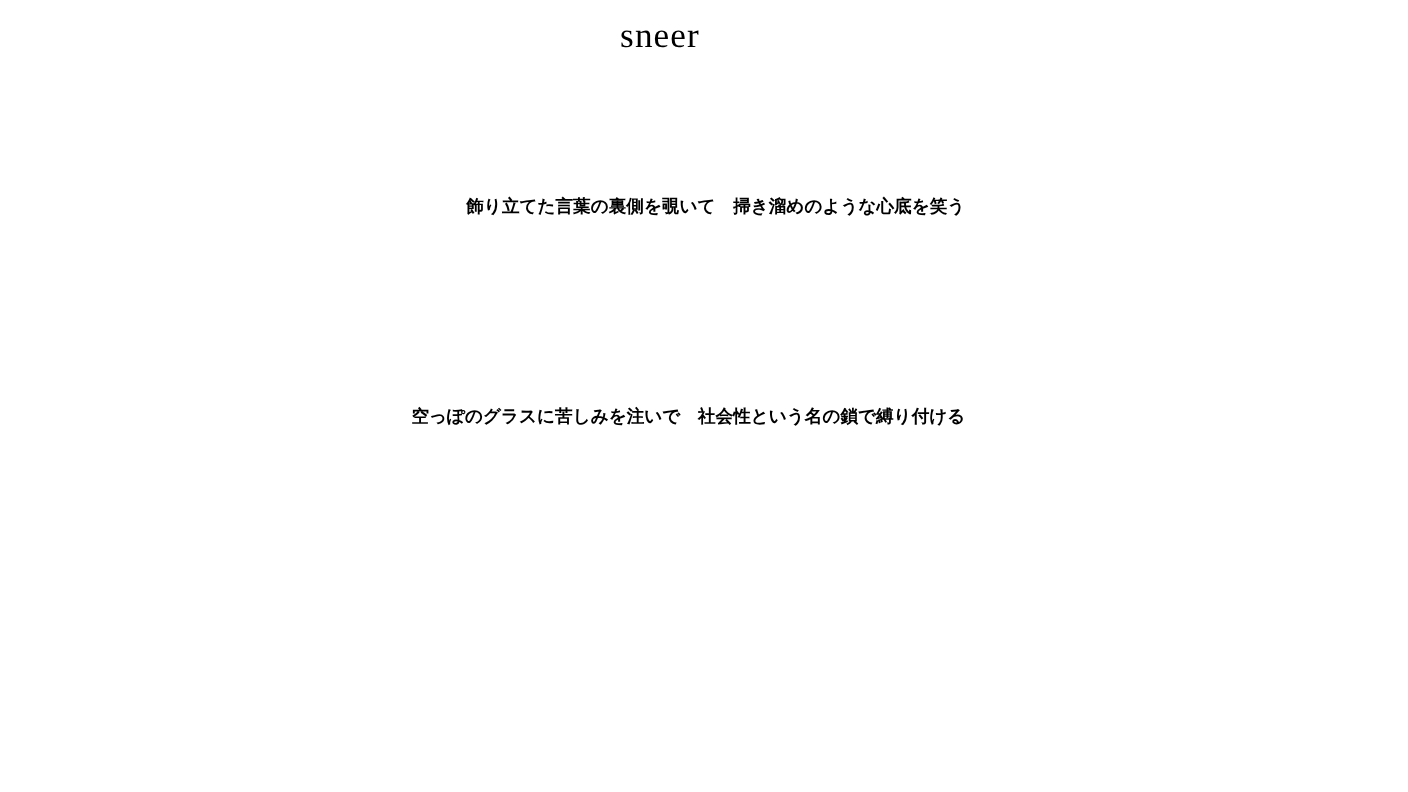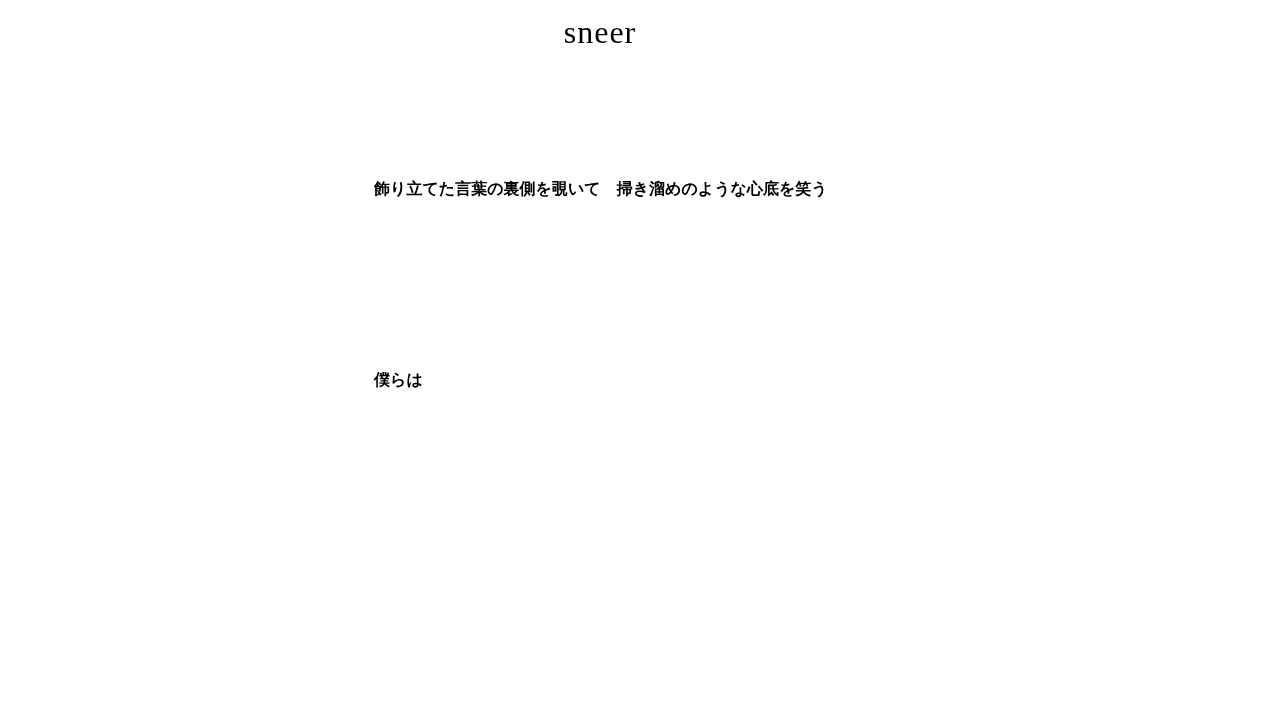--- a/index.html
+++ b/index.html
@@ -31,40 +31,41 @@
     position: absolute;
     left: 374px;
     top: 68px;
     font-size: 16px;
     line-height: 22px;
     font-weight: 700;
     white-space: pre;
   }
   .stanza {
     margin: 0 0 15px 0;
+    text-align: right;
   }
   .line {
     height: 22px;
   }
 </style>
 </head>
 <body>
 
 <div class="page">
 
   <div class="title">sneer</div>
 
   <div class="lyrics">
 
     <div class="stanza">
       <div class="line">飾り立てた言葉の裏側を覗いて　掃き溜めのような心底を笑う</div>
     </div>
 
     <div class="stanza">
-      <div class="line">僕らは</div>
+      <div class="line">空っぽのグラスに苦しみを注いで　社会性という名の鎖で縛り付ける</div>
     </div>
 
     <div class="stanza">
       
       
     </div>
 
     
 
     

